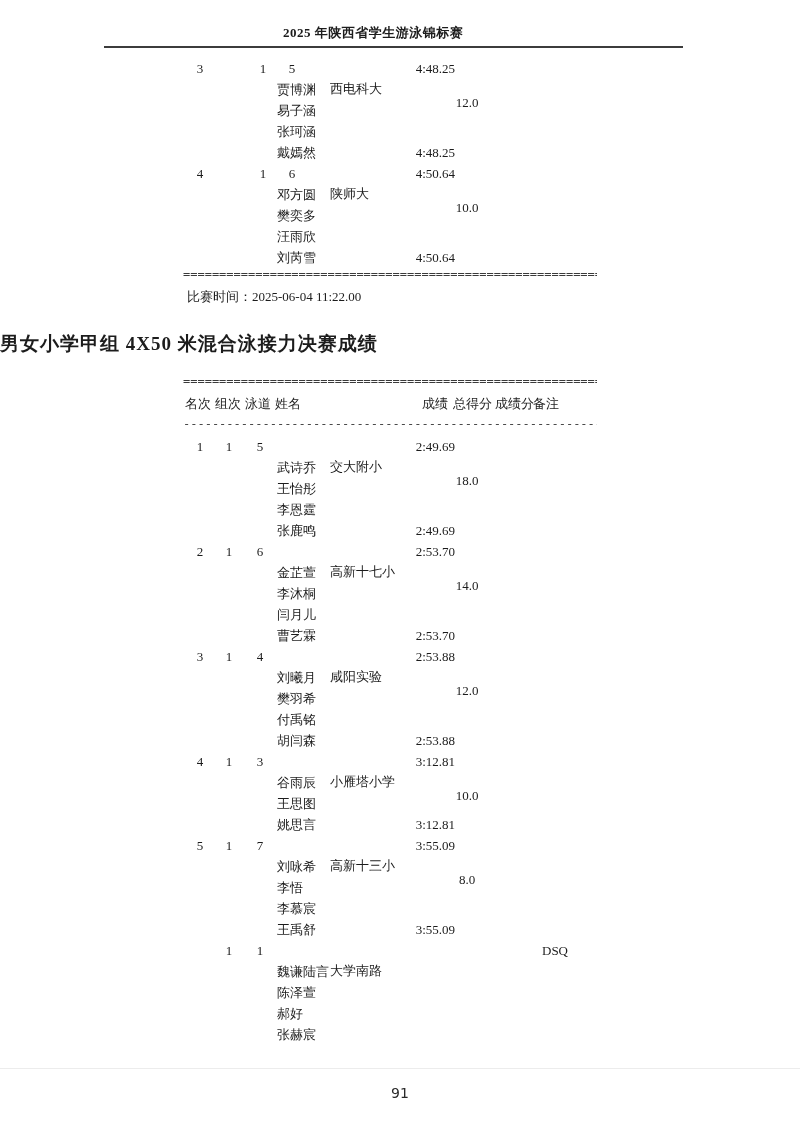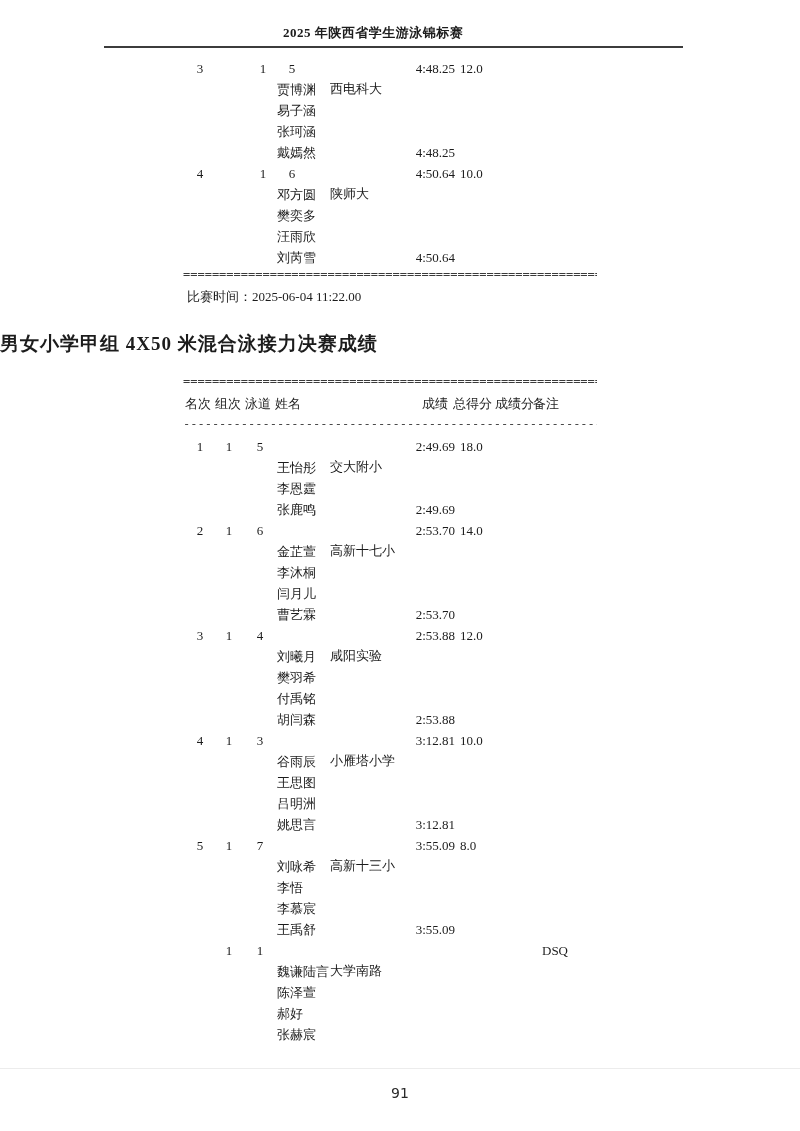--- a/index.html
+++ b/index.html
@@ -25,21 +25,21 @@
   .line{position:relative;height:21px;line-height:21px;font-size:13px;}
   .c{position:absolute;top:0;white-space:nowrap;}
   .rank{left:190px;width:20px;text-align:center;}
   .heat{left:219px;width:20px;text-align:center;}
   .lane{left:250px;width:20px;text-align:center;}
   .upper-rows .heat{left:253px;}
   .upper-rows .lane{left:282px;}
   .name{left:277px;}
   .team{left:330px;margin-top:20px;}
   .result{left:398px;width:57px;text-align:right;}
-  .points{left:460px;width:42px;text-align:left;}
+  .points{left:446px;width:42px;text-align:center;margin-top:34px;}
   .scorep{left:495px;width:40px;text-align:right;}
   .remark{left:542px;text-align:center;}
   
   .thead{top:393px;left:0;width:800px;height:21px;line-height:21px;font-size:13px;}
   .th{position:absolute;top:0;white-space:nowrap;text-align:center;}
   .th0{left:185px;} .th1{left:215px;} .th2{left:245px;} .th3{left:275px;}
   .th4{left:422px;} .th5{left:453px;} .th6{left:495px;} .th7{left:533px;}
   
   .match-time{top:288px;left:187px;font-size:13px;white-space:nowrap;}
   
@@ -135,20 +135,23 @@
       <span class="c rank">1</span>
       <span class="c heat">1</span>
       <span class="c lane">5</span>
       <span class="c team">交大附小</span>
       <span class="c result">2:49.69</span>
       <span class="c points">18.0</span>
       <span class="c scorep"></span>
       <span class="c remark"></span>
     </div>
     <div class="line">
+      <span class="c name">武诗乔</span>
+    </div>
+    <div class="line">
       <span class="c name">王怡彤</span>
     </div>
     <div class="line">
       <span class="c name">李恩霆</span>
     </div>
     <div class="line">
       <span class="c name">张鹿鸣</span>
       <span class="c result">2:49.69</span>
     </div>
   </div>
@@ -216,23 +219,20 @@
       <span class="c scorep"></span>
       <span class="c remark"></span>
     </div>
     <div class="line">
       <span class="c name">谷雨辰</span>
     </div>
     <div class="line">
       <span class="c name">王思图</span>
     </div>
     <div class="line">
-      <span class="c name">吕明洲</span>
-    </div>
-    <div class="line">
       <span class="c name">姚思言</span>
       <span class="c result">3:12.81</span>
     </div>
   </div>
 
   <div class="row-block">
     <div class="line">
       <span class="c rank">5</span>
       <span class="c heat">1</span>
       <span class="c lane">7</span>

